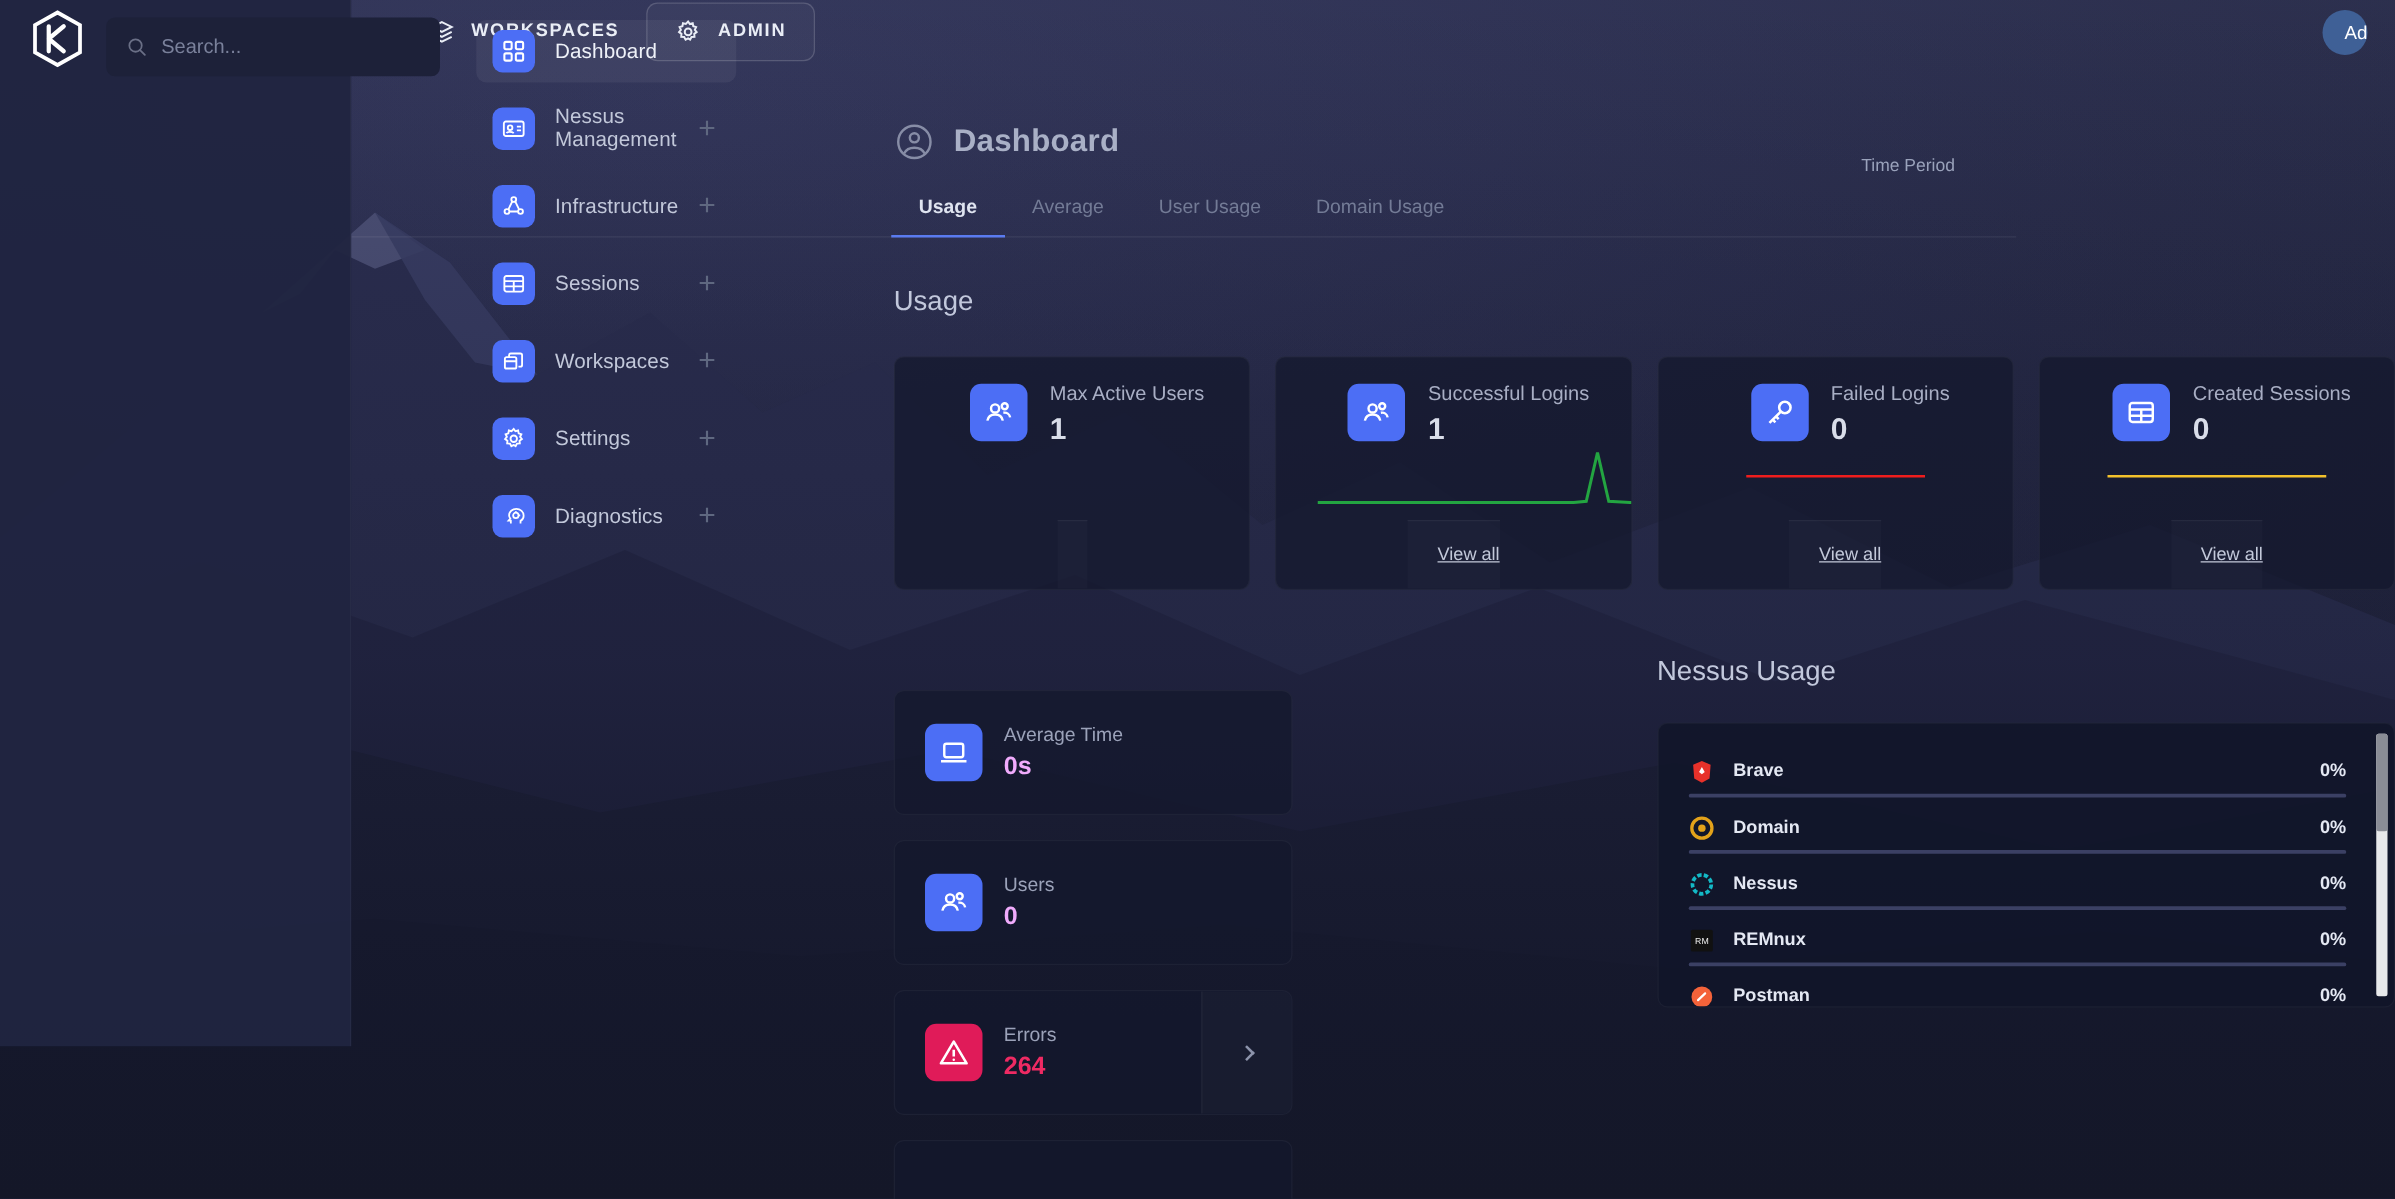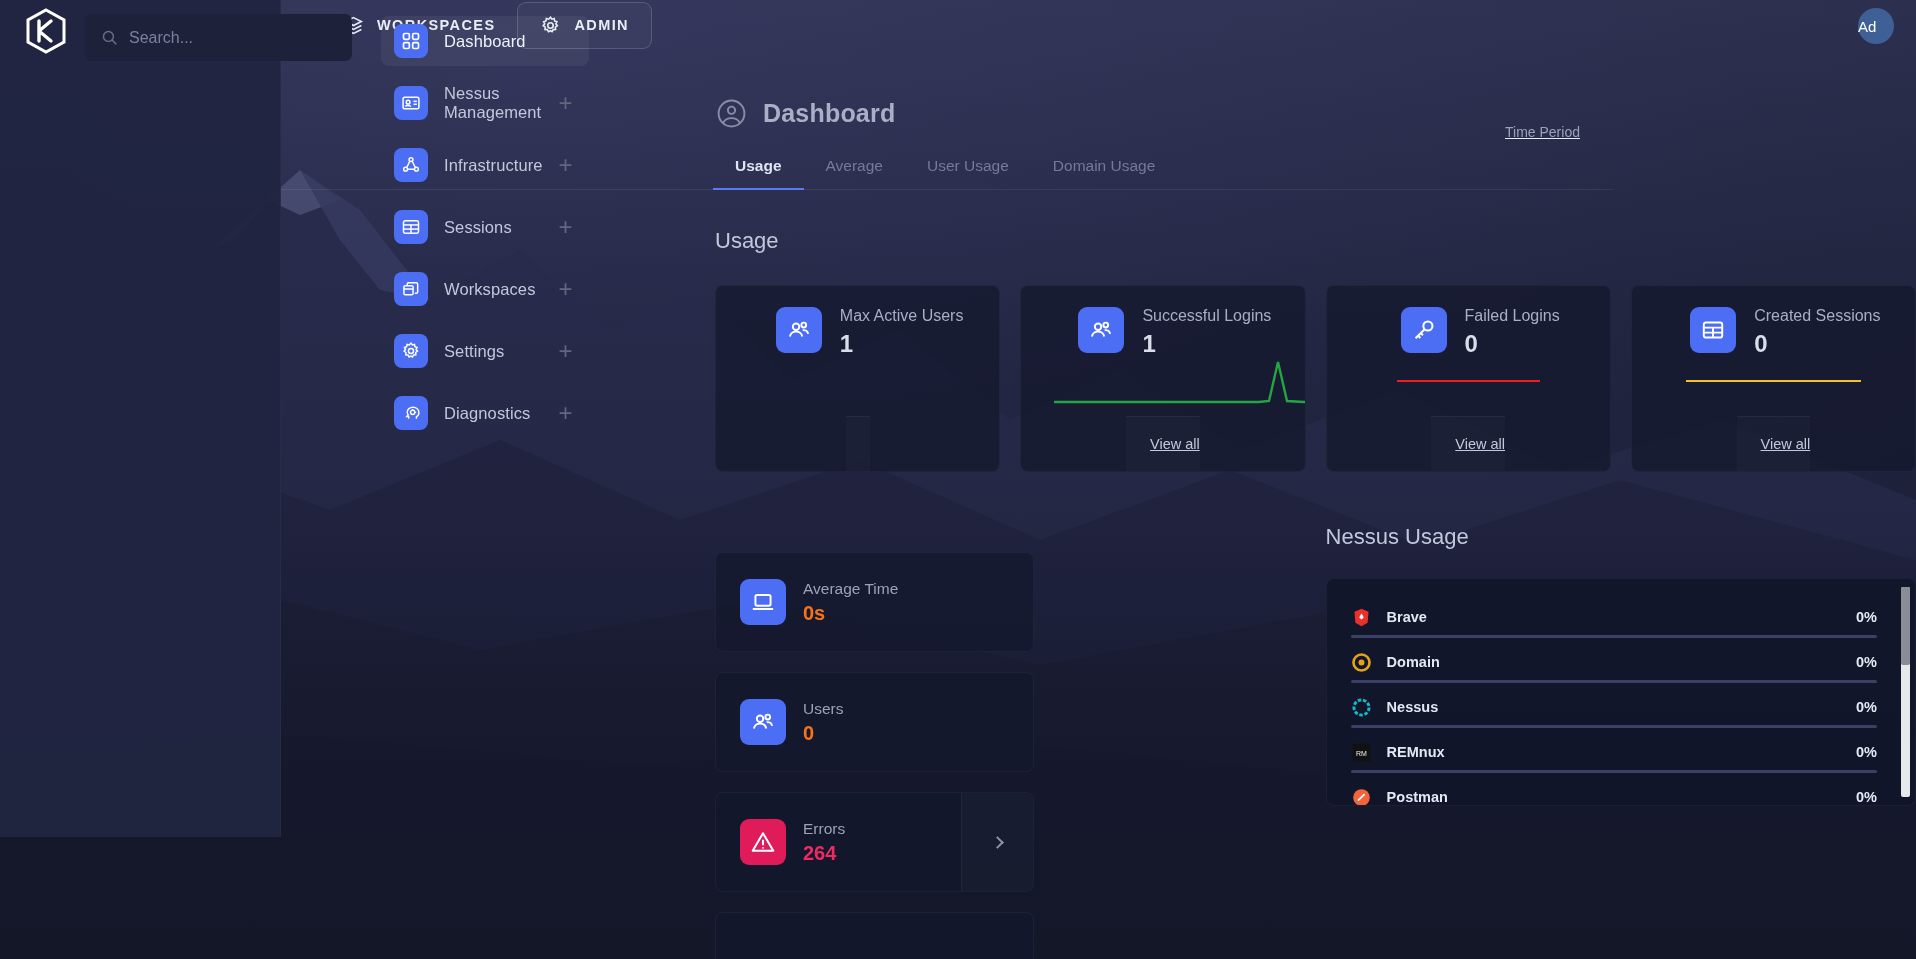--- a/index.html
+++ b/index.html
@@ -98,35 +98,35 @@
   .tb-item.boxed {
     border: 1px solid rgba(255,255,255,.16);
     border-radius: 9px; height: 47px;
     background: rgba(255,255,255,.03);
   }
   .tb-item svg { width: 21px; height: 21px; }
   .avatar {
     position: absolute; right: 22px; top: 8px;
     width: 36px; height: 36px; border-radius: 50%;
     background: #3f6096; color: #fff;
-    display: flex; align-items: center; justify-content: flex-start;
+    display: flex; align-items: center; justify-content: flex-end;
     font-size: 15px; cursor: pointer;
   }
 
   .content { position: relative; padding: 0 0 0 0; }
 
   .page-head {
     display: flex; align-items: center; gap: 16px;
     padding: 48px 0 0 435px;
   }
   .page-head .pg-ico { width: 31px; height: 31px; opacity: .72; }
   .page-title { font-size: 25px; color: #a9b0c6; letter-spacing: .2px; }
 
   .period {
-    position: absolute; right: 124px; top: 74px; width: 290px; text-decoration: underline;
+    position: absolute; right: 140px; top: 74px; width: 290px;
   }
   .period-label { font-size: 14px; color: #9aa2bb; margin-bottom: 6px; padding-left: 3px;}
   .period-box {
     height: 46px; border: 1px solid #3f4a78; border-radius: 6px;
     background: rgba(26,30,53,.55);
     display: flex; align-items: center; padding: 0 14px;
     cursor: pointer;
   }
   .period-caret { width: 2px; height: 20px; background: #7e87a5; margin-right: 10px; }
   .period-value { flex: 1; font-size: 16.5px; color: #d4d9e8; }
@@ -195,21 +195,21 @@
     display: flex; align-items: center; padding-left: 24px; gap: 17px;
     position: relative; overflow: hidden;
   }
   .stat-ico {
     width: 46px; height: 46px; flex: 0 0 46px; border-radius: 9px;
     background: #4c6ef5; display: flex; align-items: center; justify-content: center;
   }
   .stat-ico.danger { background: #e01b59; }
   .stat-ico svg { width: 26px; height: 26px; }
   .s-label { font-size: 15.5px; color: #9ba2b9; }
-  .s-value { font-size: 20px; font-weight: bold; color: #f97316; margin-top: 4px; }
+  .s-value { font-size: 20px; font-weight: bold; color: #f0abfc; margin-top: 4px; }
   .s-value.danger { color: #ef2a63; }
   .stat-chev {
     position: absolute; right: 0; top: 0; bottom: 0; width: 72px;
     border-left: 1px solid rgba(255,255,255,.05);
     background: rgba(255,255,255,.022);
     display: flex; align-items: center; justify-content: center;
     cursor: pointer;
   }
   .chev { width: 9px; height: 9px; border-right: 2px solid #8d94ac; border-top: 2px solid #8d94ac; transform: rotate(45deg); }
 

